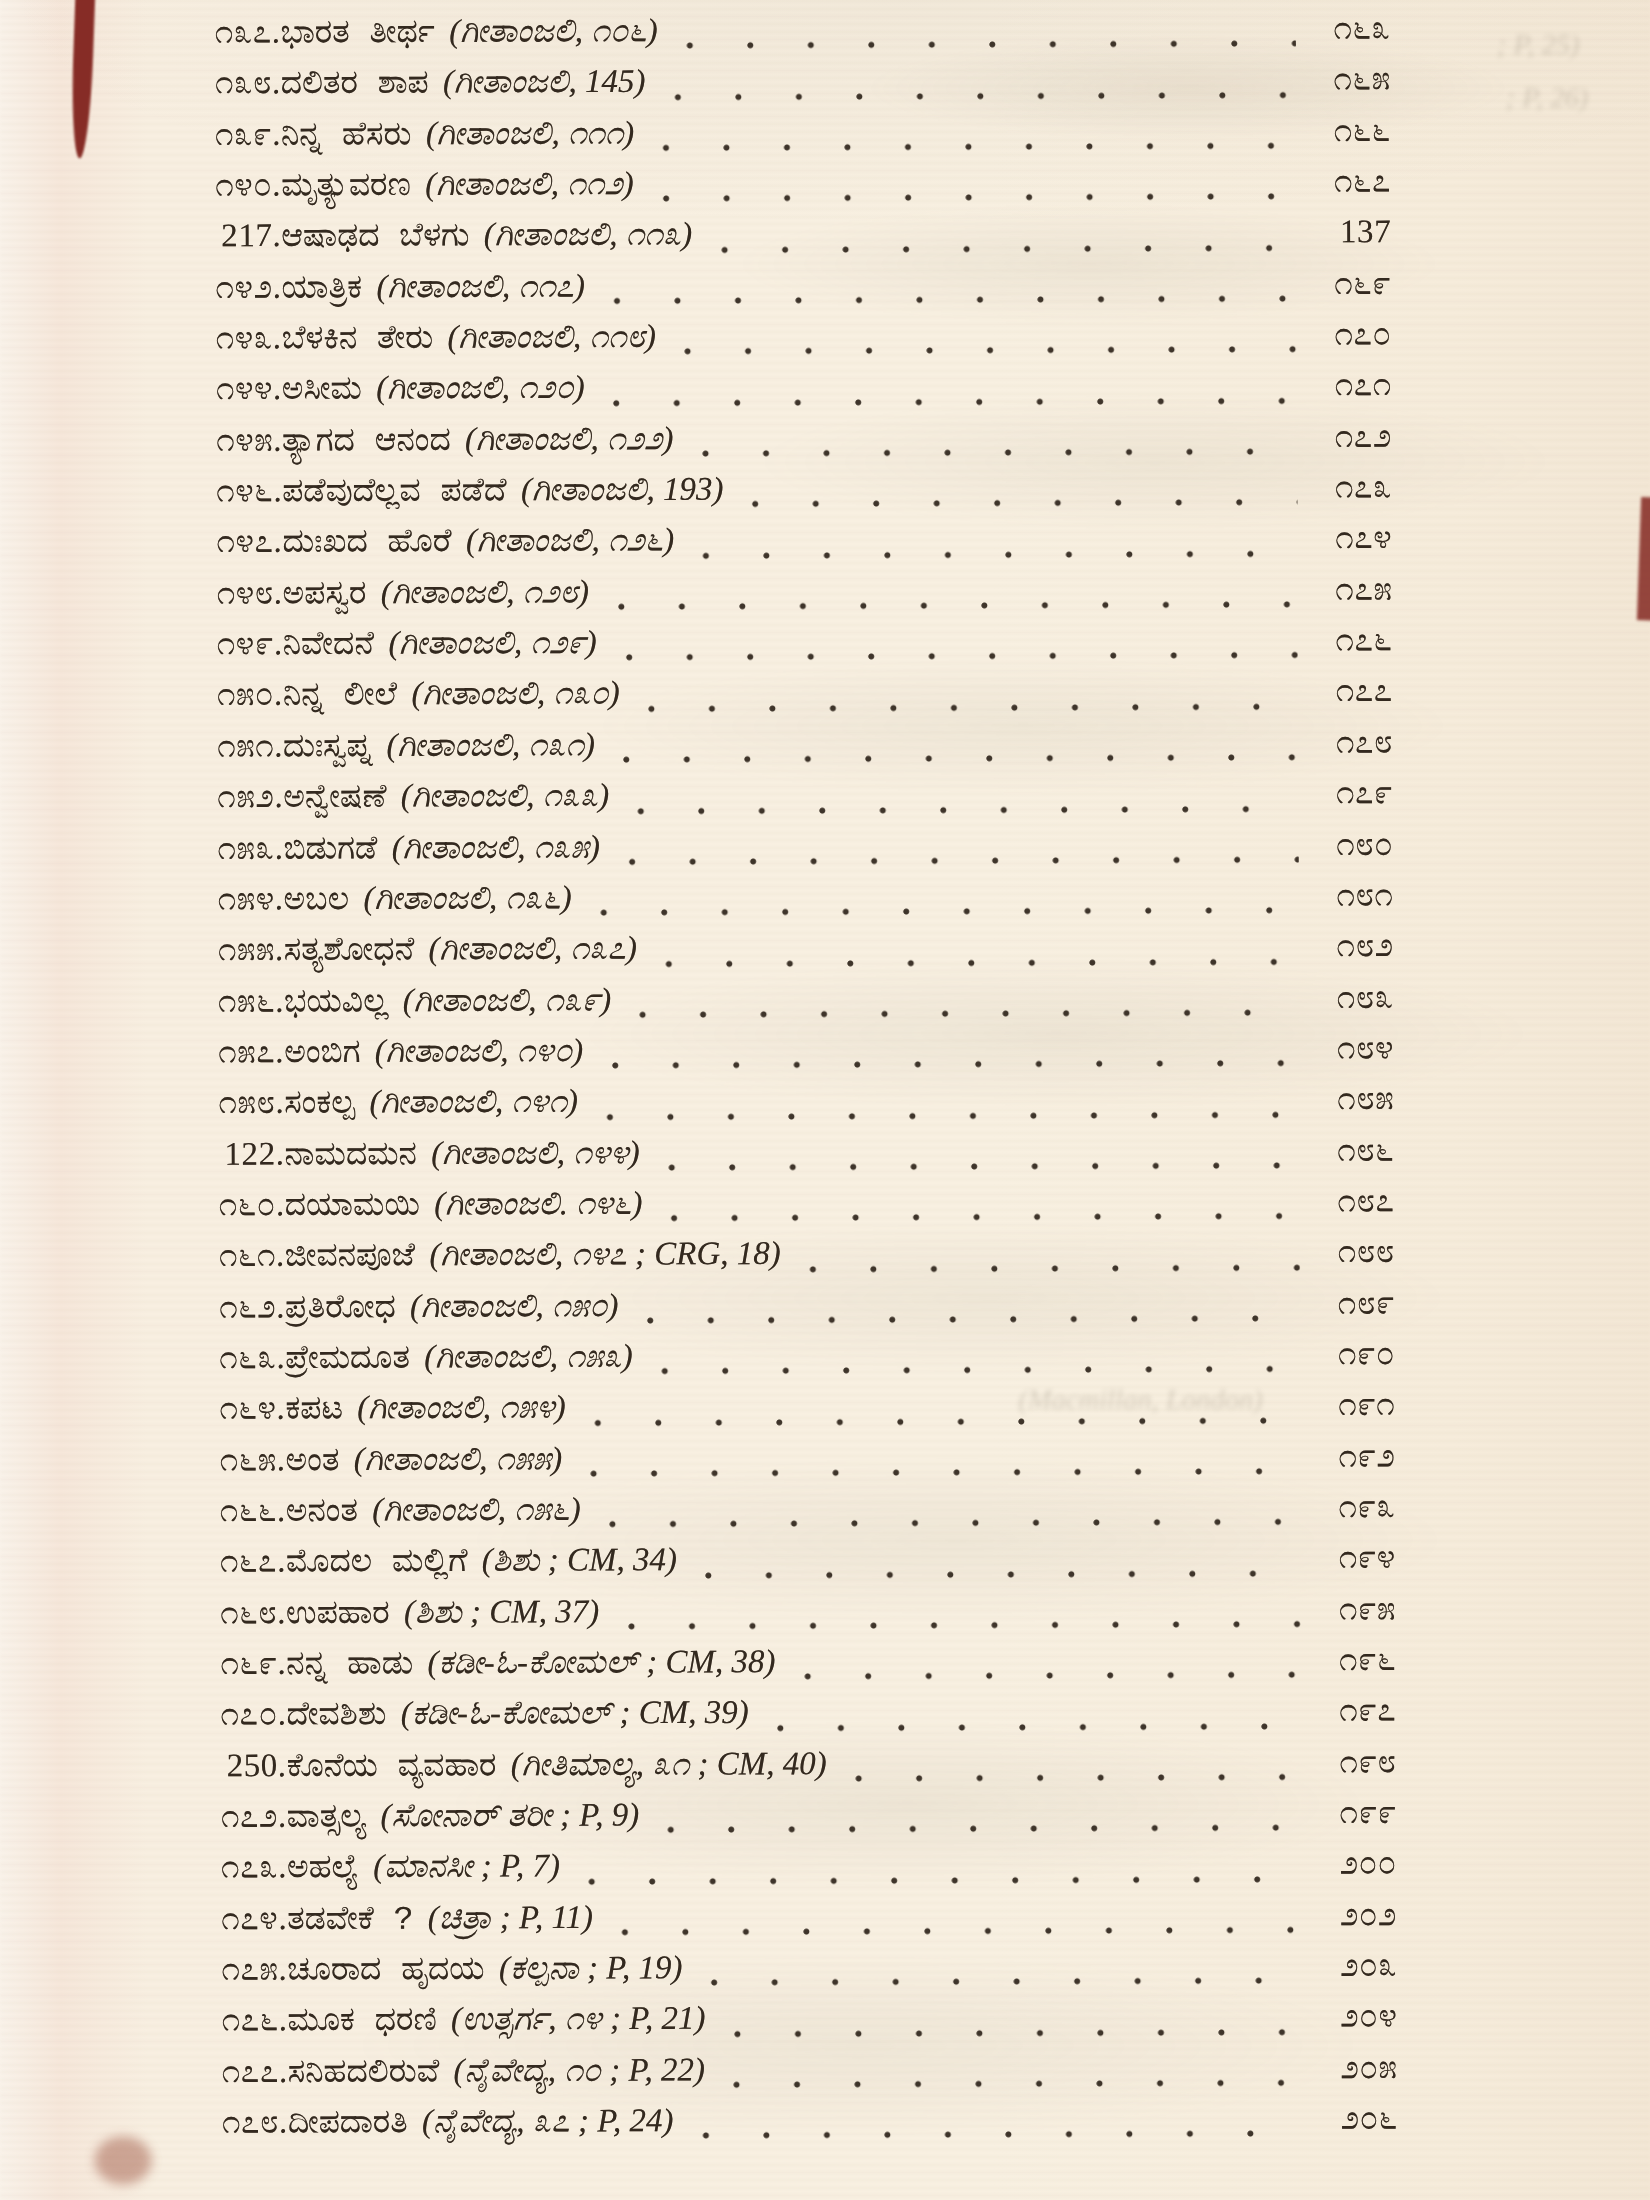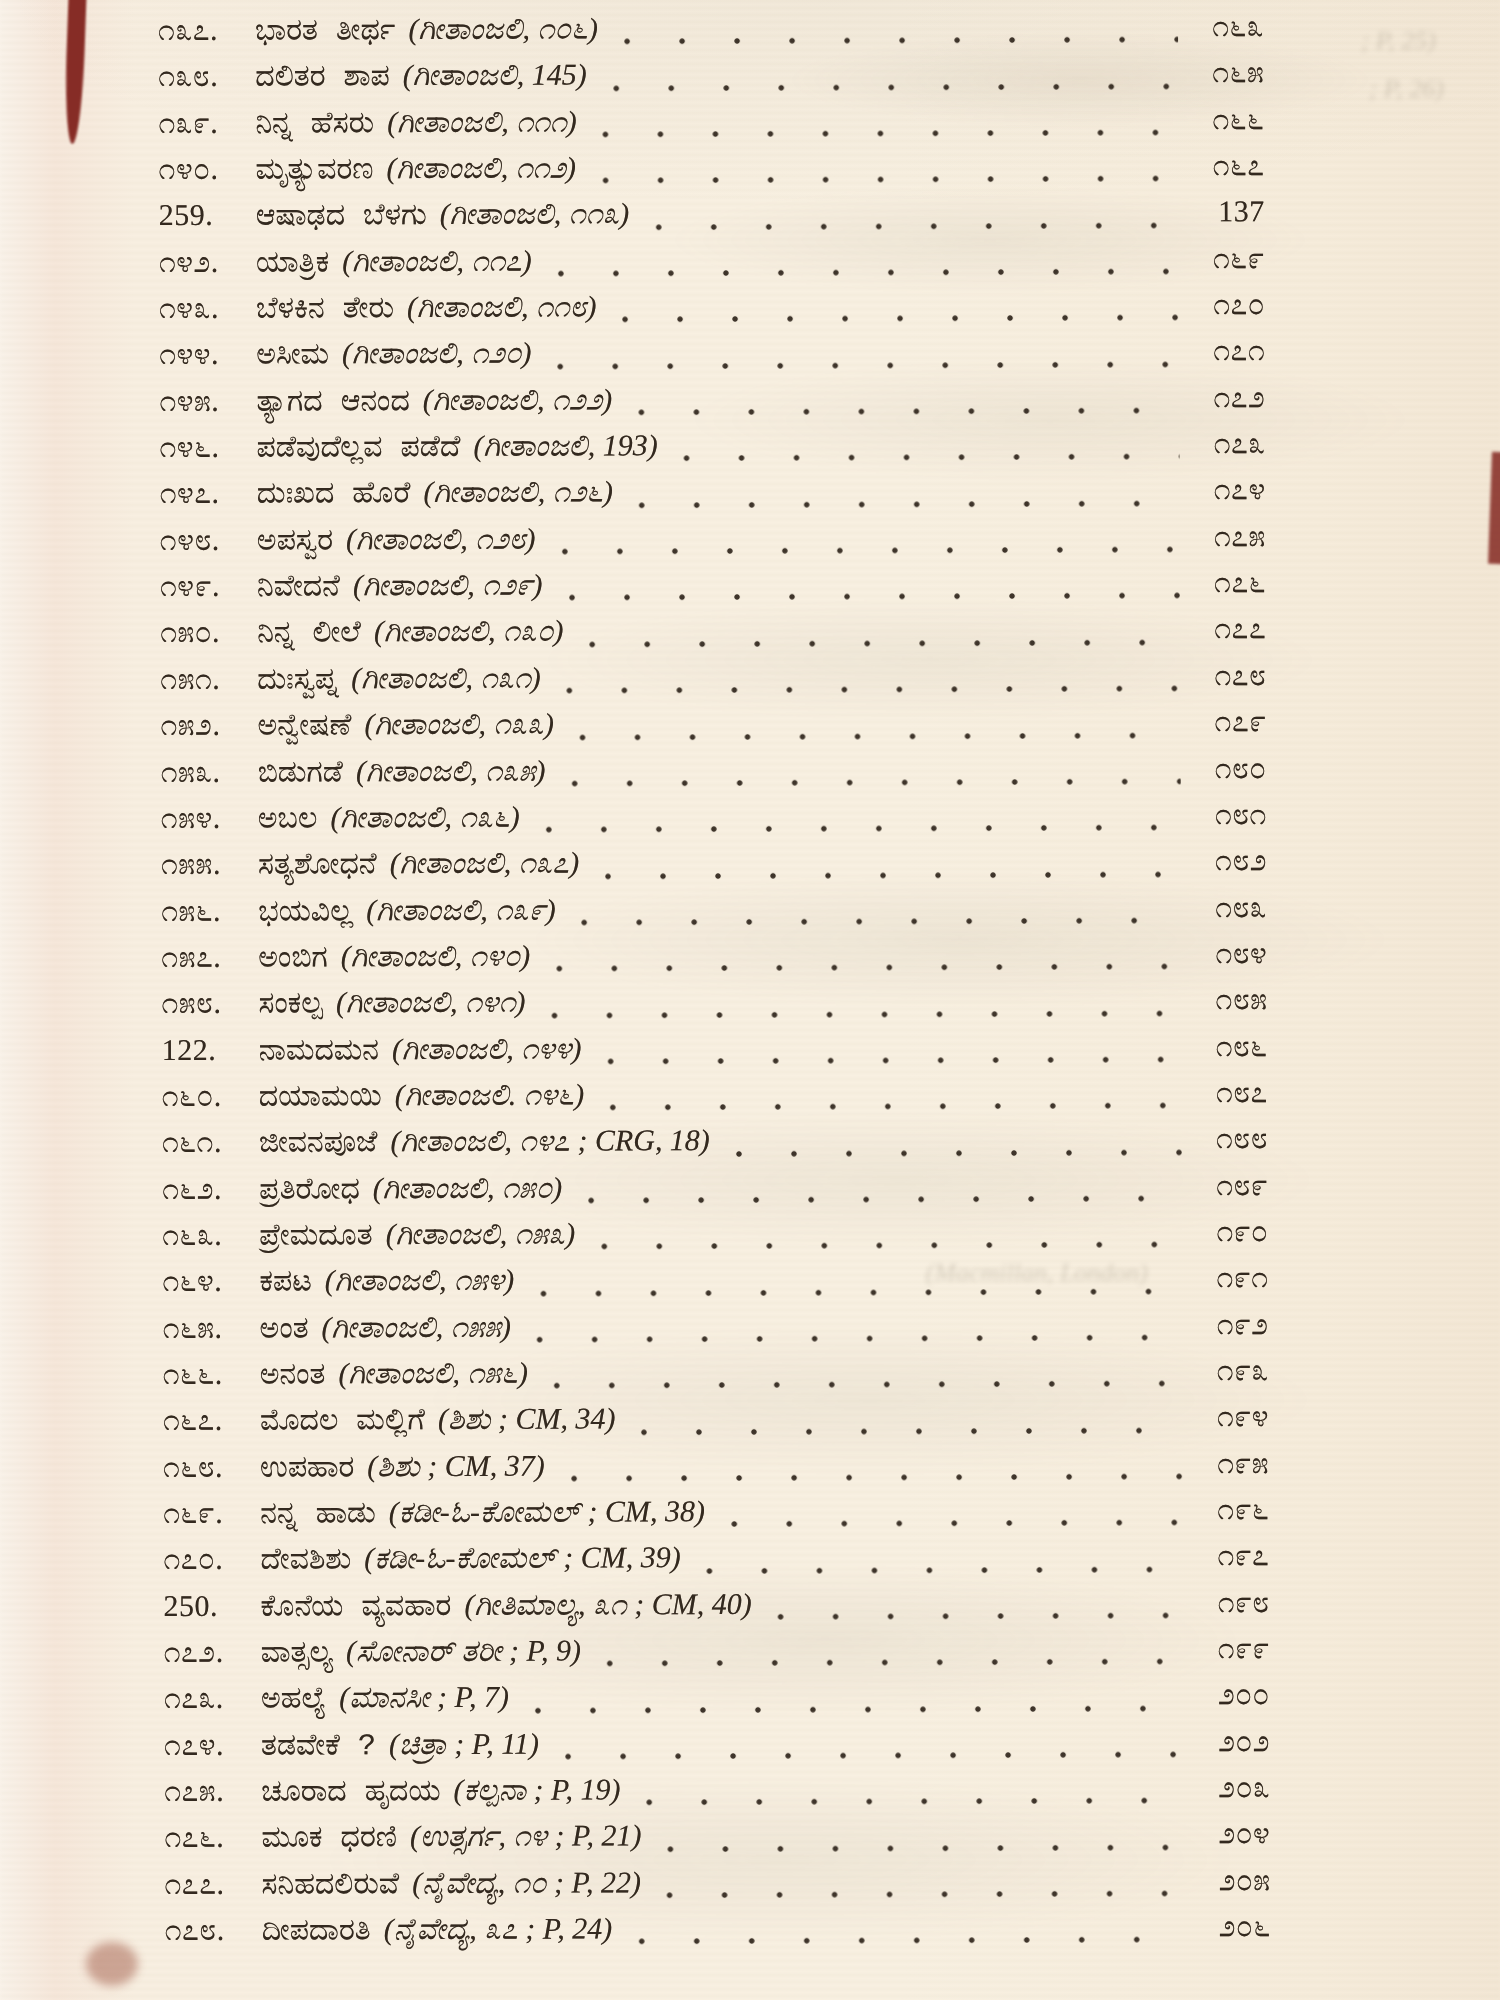--- a/index.html
+++ b/index.html
@@ -42,21 +42,21 @@
   .gfrag:nth-of-type(2){top:74px;right:56px;}
   .gfrag:nth-of-type(3){top:1258px;right:352px;}
   
   .toc{
     position:absolute;left:158px;right:236px;top:13px;
     transform:rotate(-0.2deg);transform-origin:top left;
     color:#33291f;font-size:30px;
     text-shadow:0 0 .5px rgba(52,40,28,.55);
   }
   .row{display:flex;align-items:baseline;height:46.35px;white-space:nowrap;overflow:hidden;}
-  .no{flex:0 0 97px;letter-spacing:.5px;}
+  .no{flex:0 0 97px;letter-spacing:.5px;text-align:right;}
   .tt{margin-right:13px;font-family:Liberation Mono, monospace;}
   .src{font-style:italic;}
   .leader{
     flex:1 1 auto;min-width:0;height:8px;align-self:flex-end;margin:0 10px 12px 18px;
     background-image:radial-gradient(circle at 3px 4px, #3e342a 2.3px, rgba(0,0,0,0) 3.1px);
     background-size:55px 8px;background-repeat:repeat-x;background-position:8px 0;
   }
   .pg{flex:0 0 auto;min-width:76px;text-align:right;letter-spacing:.5px;}
 </style>
 </head>
@@ -101,21 +101,21 @@
 
   <div class="row">
     <span class="no">೧೪೦.</span>
     <span class="tt">ಮೃತ್ಯುವರಣ</span>
     <span class="src">(ಗೀತಾಂಜಲಿ, ೧೧೨)</span>
     <span class="leader"></span>
     <span class="pg">೧೬೭</span>
   </div>
 
   <div class="row">
-    <span class="no">259.</span>
+    <span class="no">217.</span>
     <span class="tt">ಆಷಾಢದ ಬೆಳಗು</span>
     <span class="src">(ಗೀತಾಂಜಲಿ, ೧೧೩)</span>
     <span class="leader"></span>
     <span class="pg">137</span>
   </div>
 
   <div class="row">
     <span class="no">೧೪೨.</span>
     <span class="tt">ಯಾತ್ರಿಕ</span>
     <span class="src">(ಗೀತಾಂಜಲಿ, ೧೧೭)</span>

